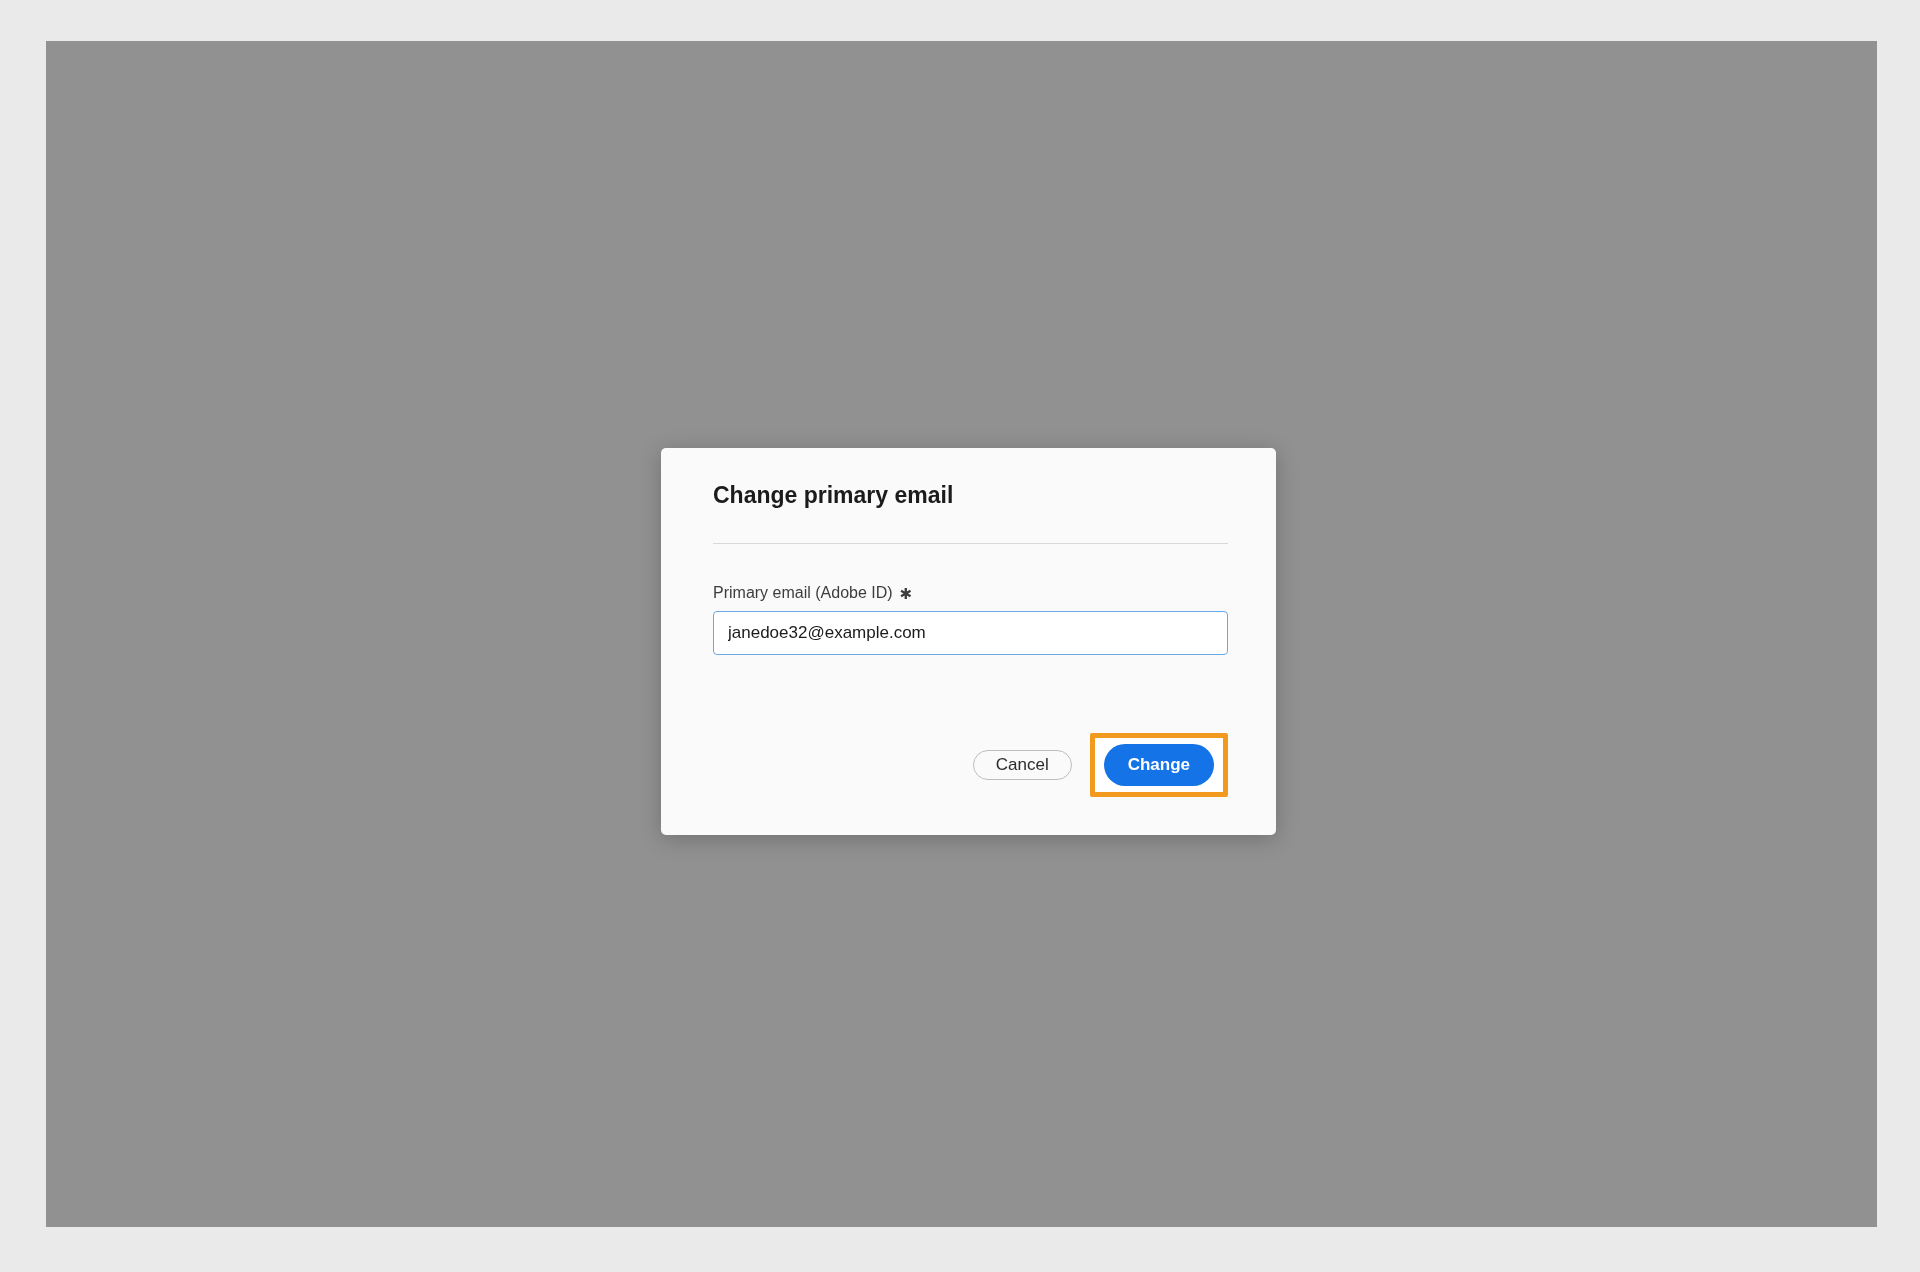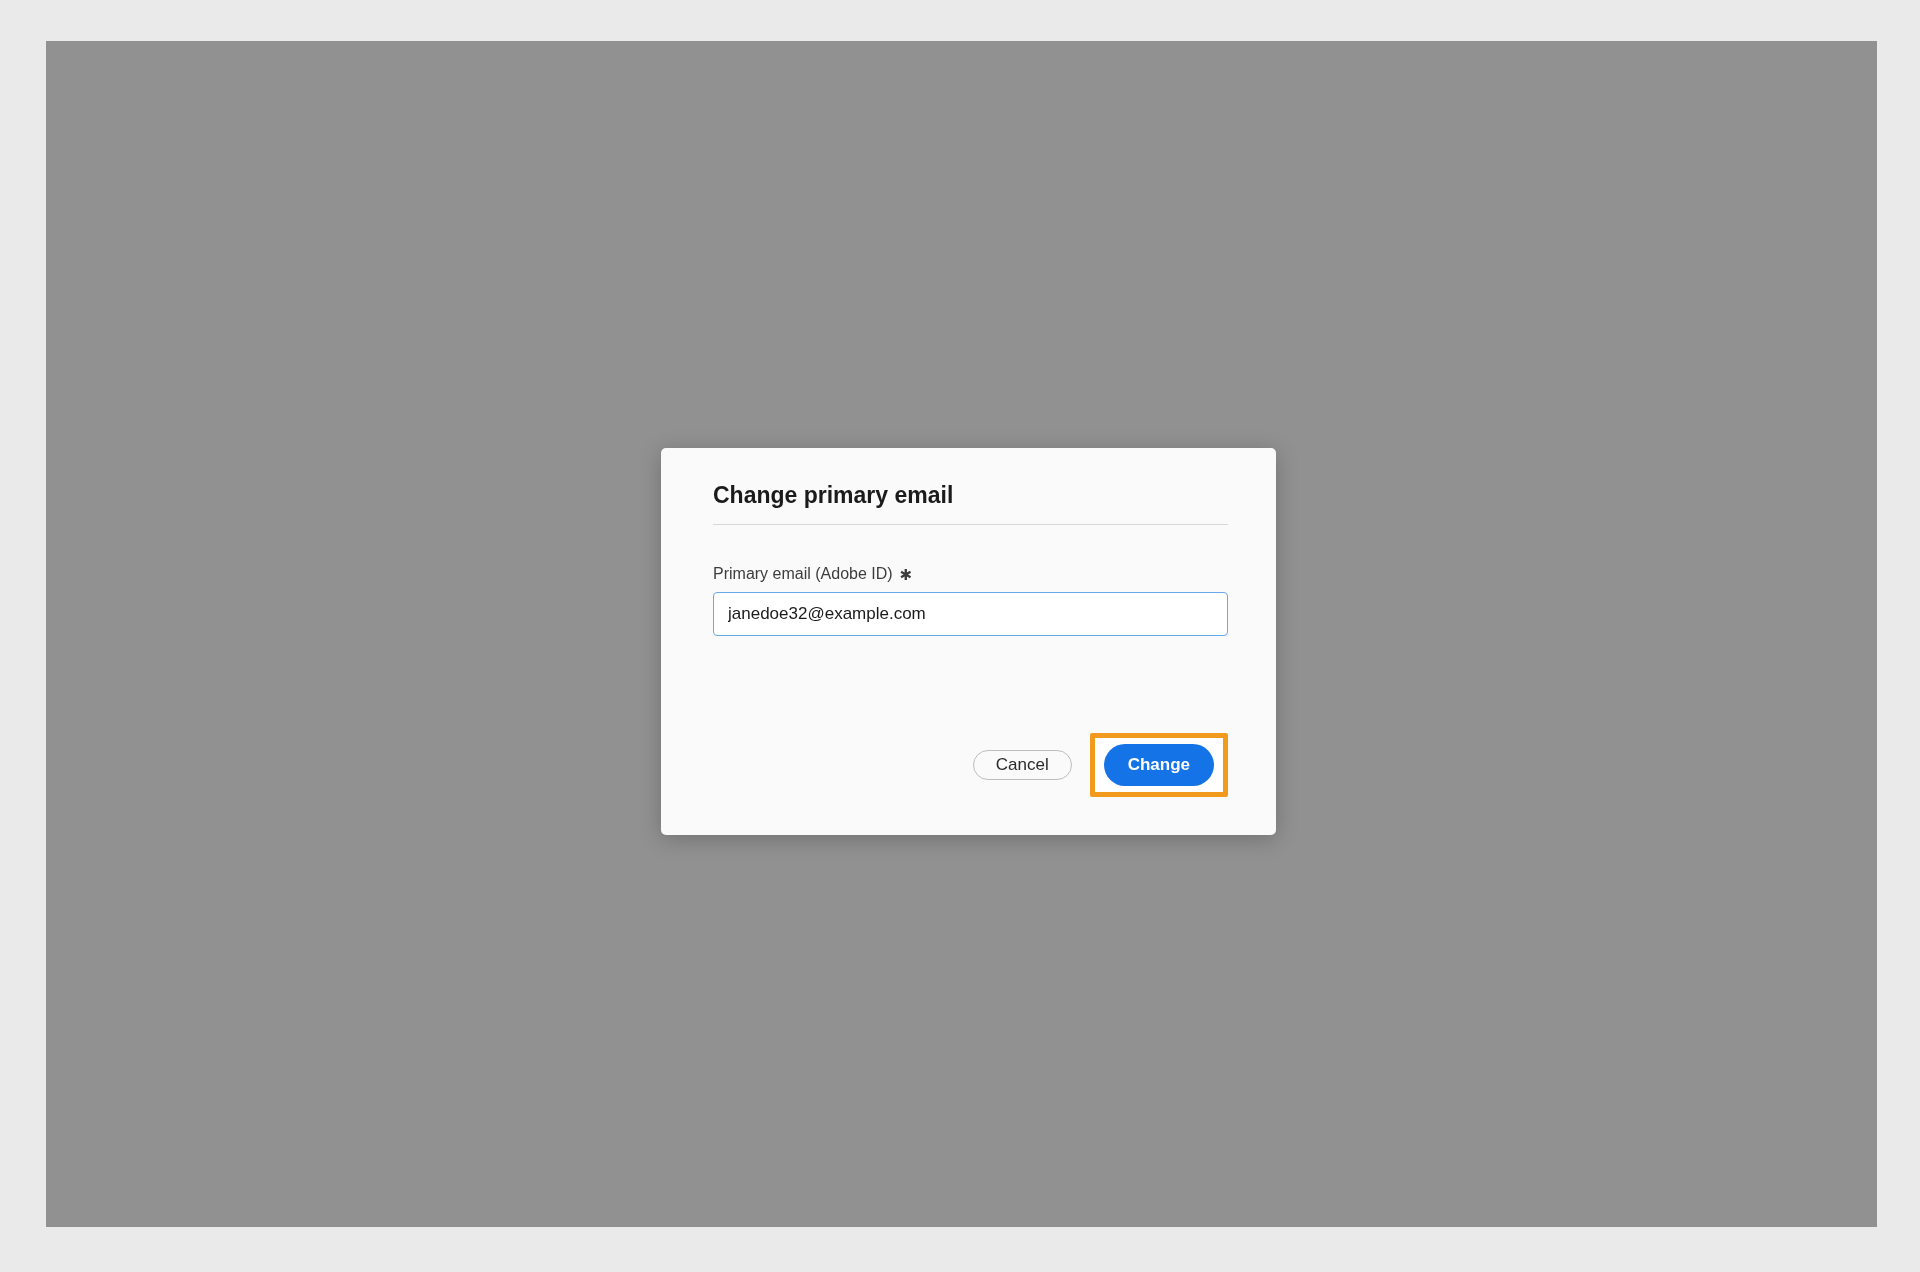--- a/index.html
+++ b/index.html
@@ -180,21 +180,21 @@
     left: 661px; top: 448px;
     width: 615px; height: 387px;
     background: #fafafa;
     border-radius: 5px;
     box-shadow: 0 4px 22px rgba(0,0,0,0.22);
     z-index: 60;
     padding: 34px 48px 0 52px;
   }
   .modal-title {
     font-size: 23px; font-weight: bold; color: #1b1b1b;
-    margin-bottom: 15px;
+    margin-bottom: 34px;
   }
   .modal-rule { height: 1px; background: #d8d8d8; margin-bottom: 40px; }
   .field-label {
     font-size: 16px; color: #3d3d3d;
     display: flex; align-items: center; gap: 7px;
     margin-bottom: 9px;
   }
   .req-star { font-size: 15px; color: #3d3d3d; line-height: 1; }
   .text-input {
     width: 515px; height: 44px;

